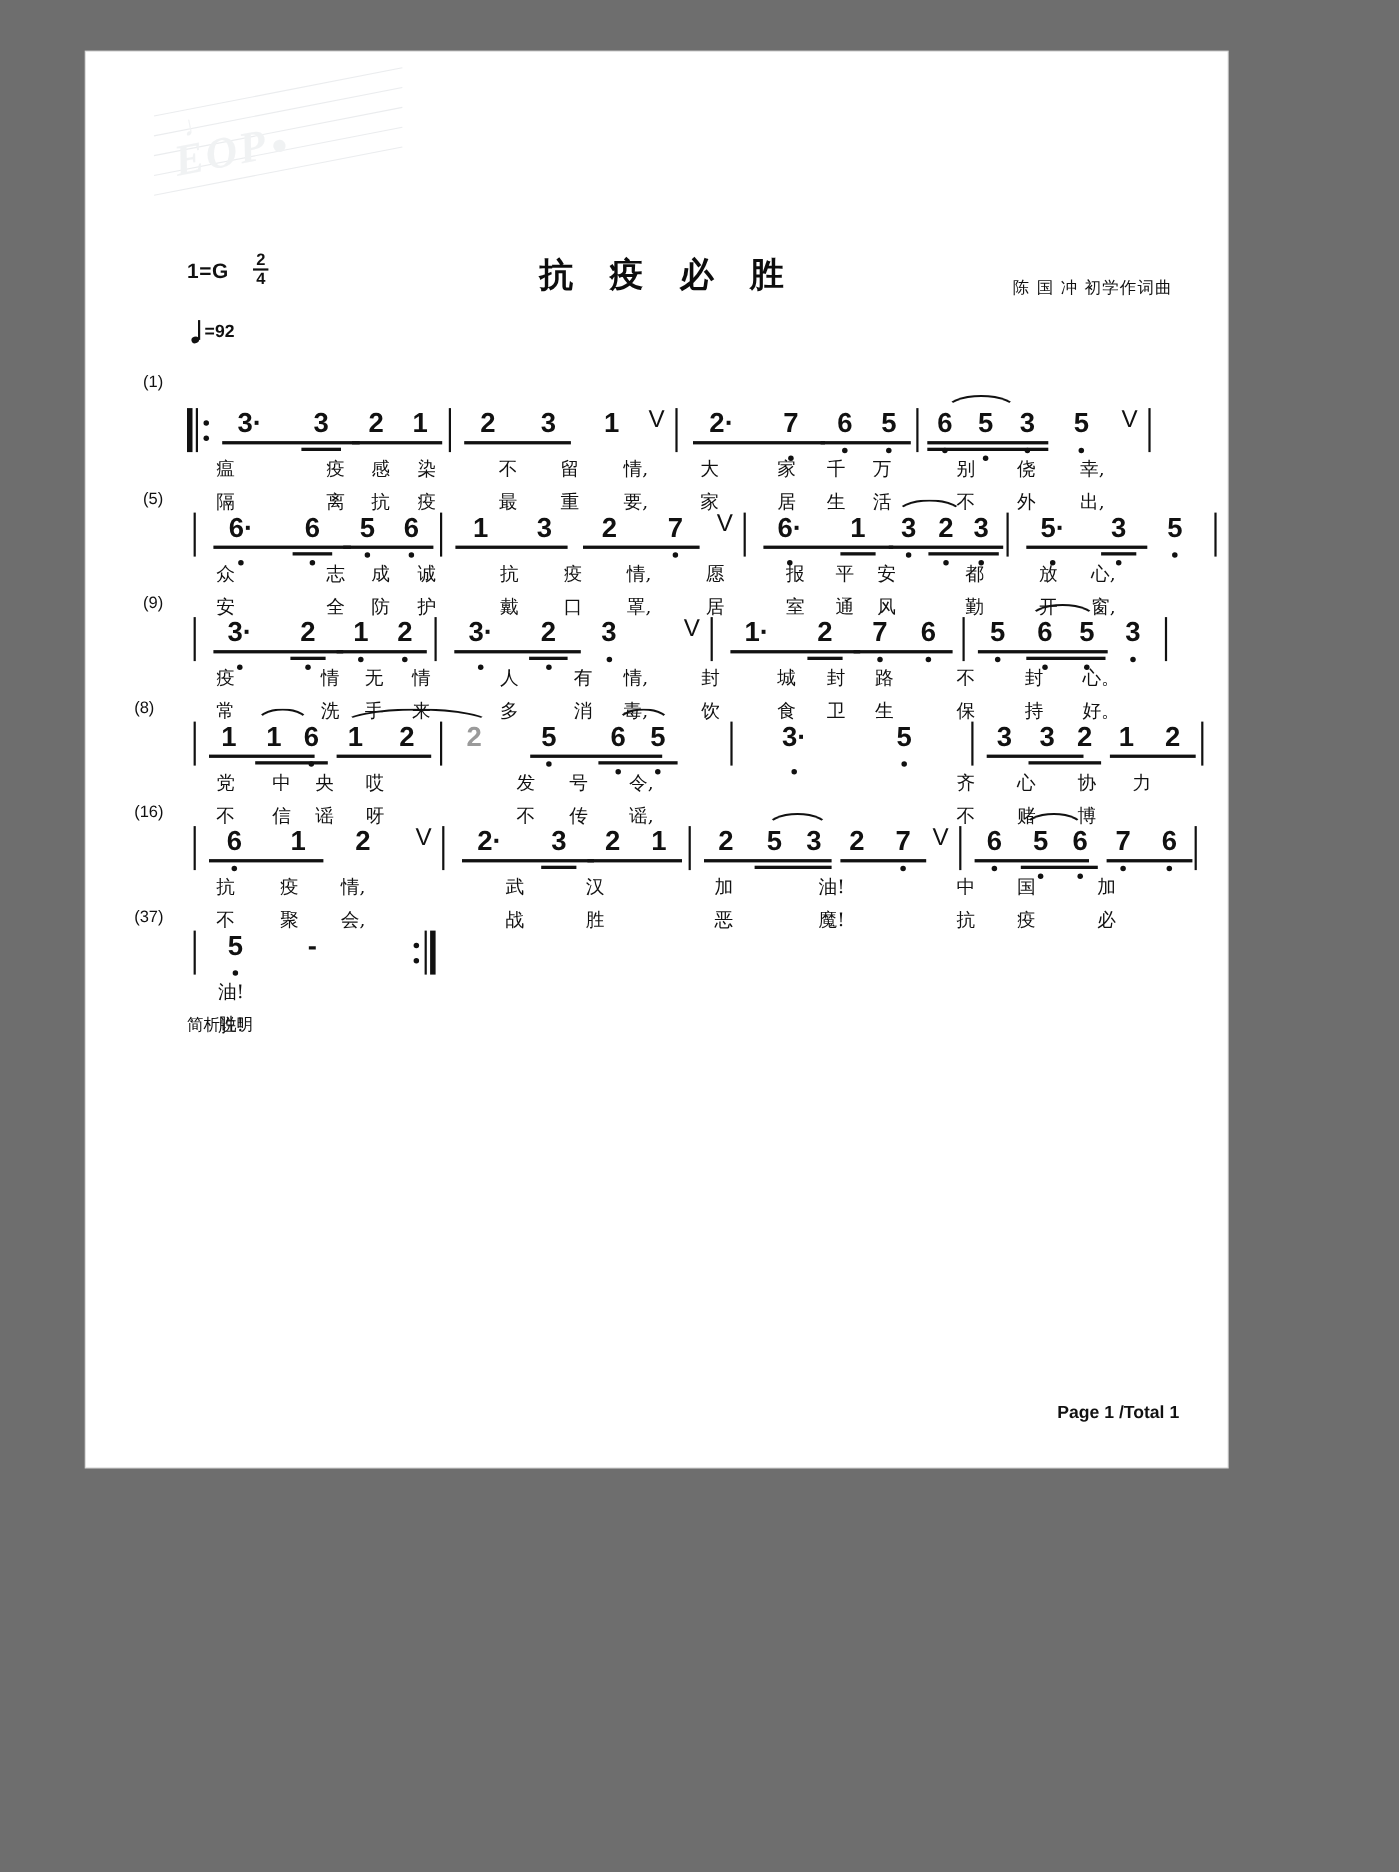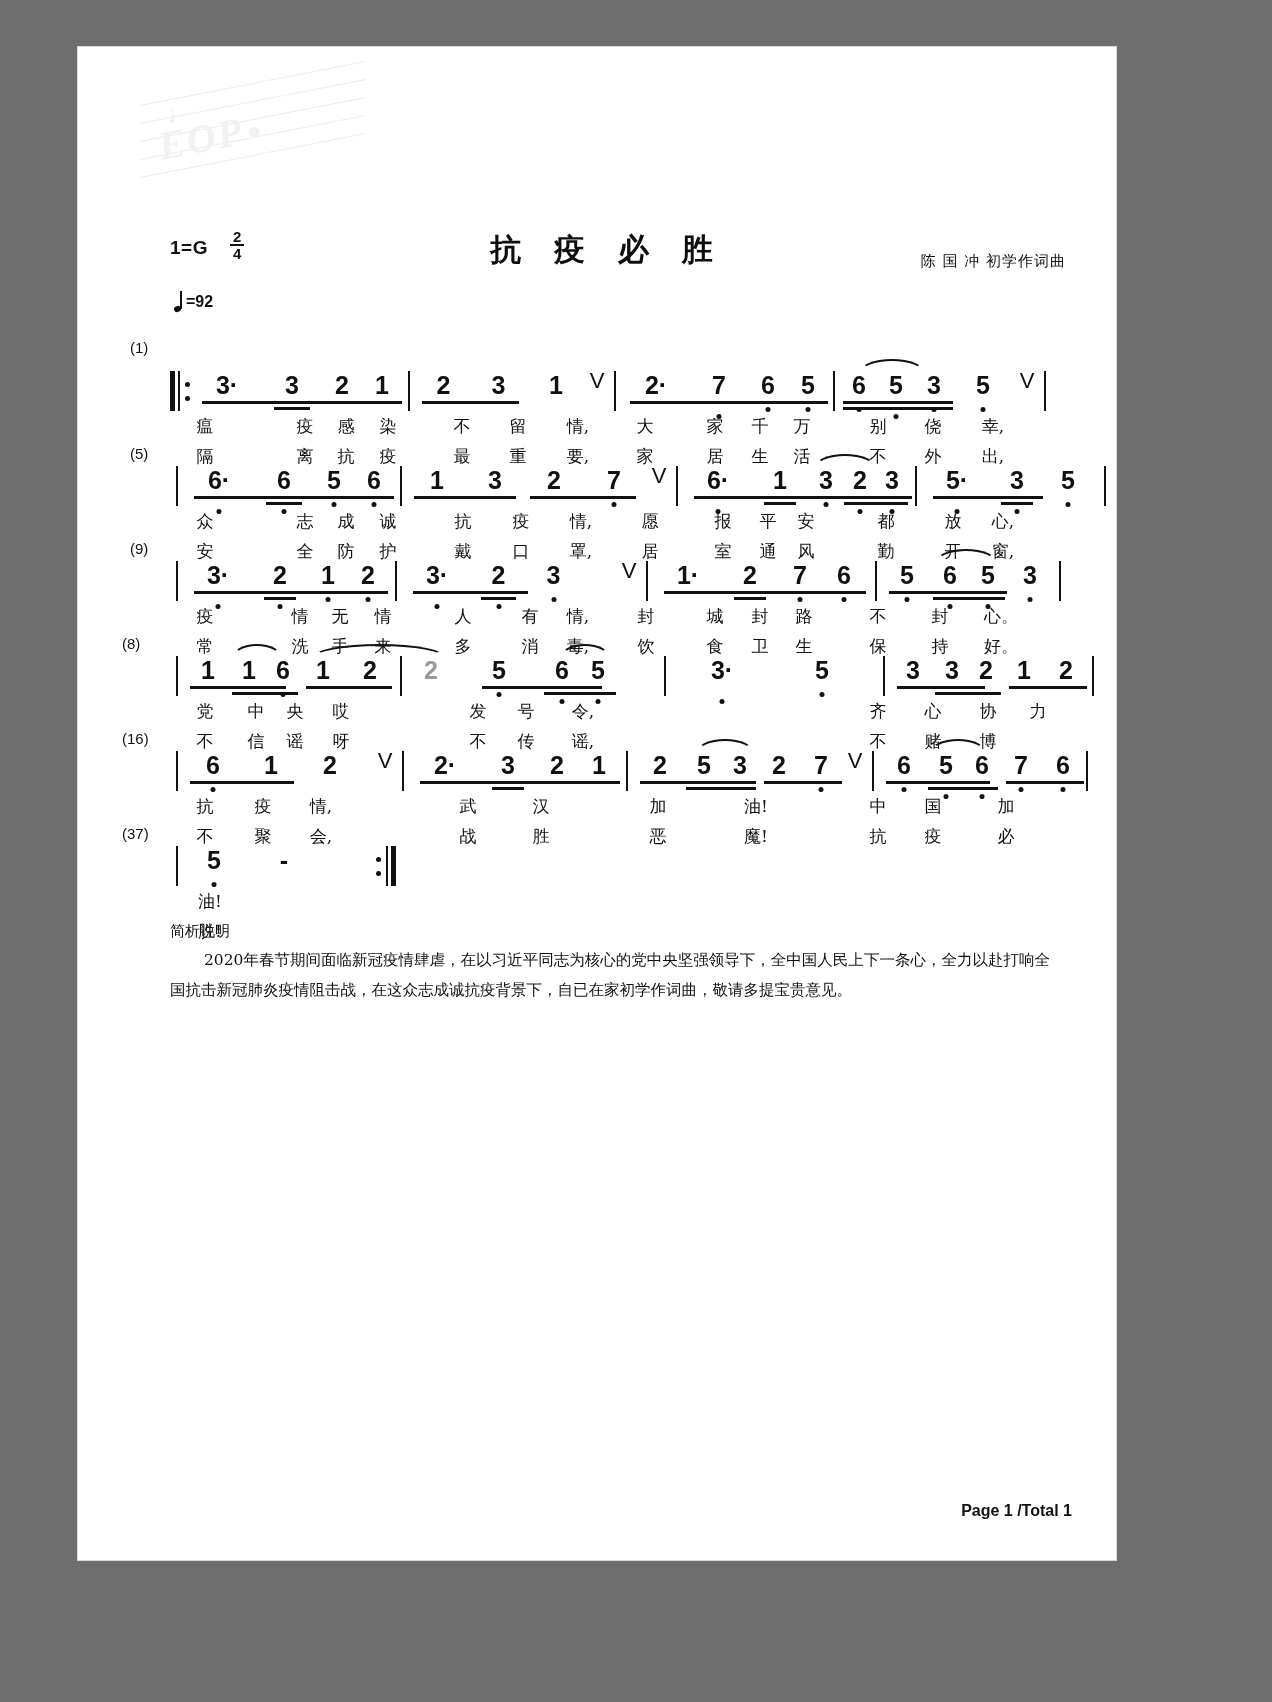--- a/index.html
+++ b/index.html
@@ -18,21 +18,21 @@
     left: 0; top: 0;
     width: 1272px;
     height: 1702px;
     background: #6e6e6e;
   }
   .paper {
     position: absolute;
     left: 78px;
     top: 47px;
     width: 1038px;
-    height: 1513px;
+    height: 1287px;
     background: #ffffff;
     box-shadow: 0 0 0 1px #d8d8d8;
     overflow: hidden;
   }
   
   .watermark {
     position: absolute;
     left: 72px;
     top: 50px;
     width: 200px;
@@ -1023,19 +1023,18 @@
           <span class="lyr-cell" style="left:132px;">油!</span>
         </div>
         <div class="lyrics" style="top:108px;">
           <span class="lyr-cell" style="left:132px;">胜!</span>
         </div>
       </div>
     </div>
 
     <div class="notes-block">
       <div class="notes-title">简析说明</div>
-      <div class="notes-body">2020年春节期间面临新冠疫情肆虐，在以习近平同志为核心的党中央坚强领导下，全中国人民上下一条心，全力以赴打响全国抗击新冠肺炎疫情阻击战，在这众志成诚抗疫背景下，自已在家初学作词曲，敬请多提宝贵意见。</div>
     </div>
 
     <div class="page-footer">Page 1 /Total 1</div>
 
   </div>
 </div>
 
 </body></html>

